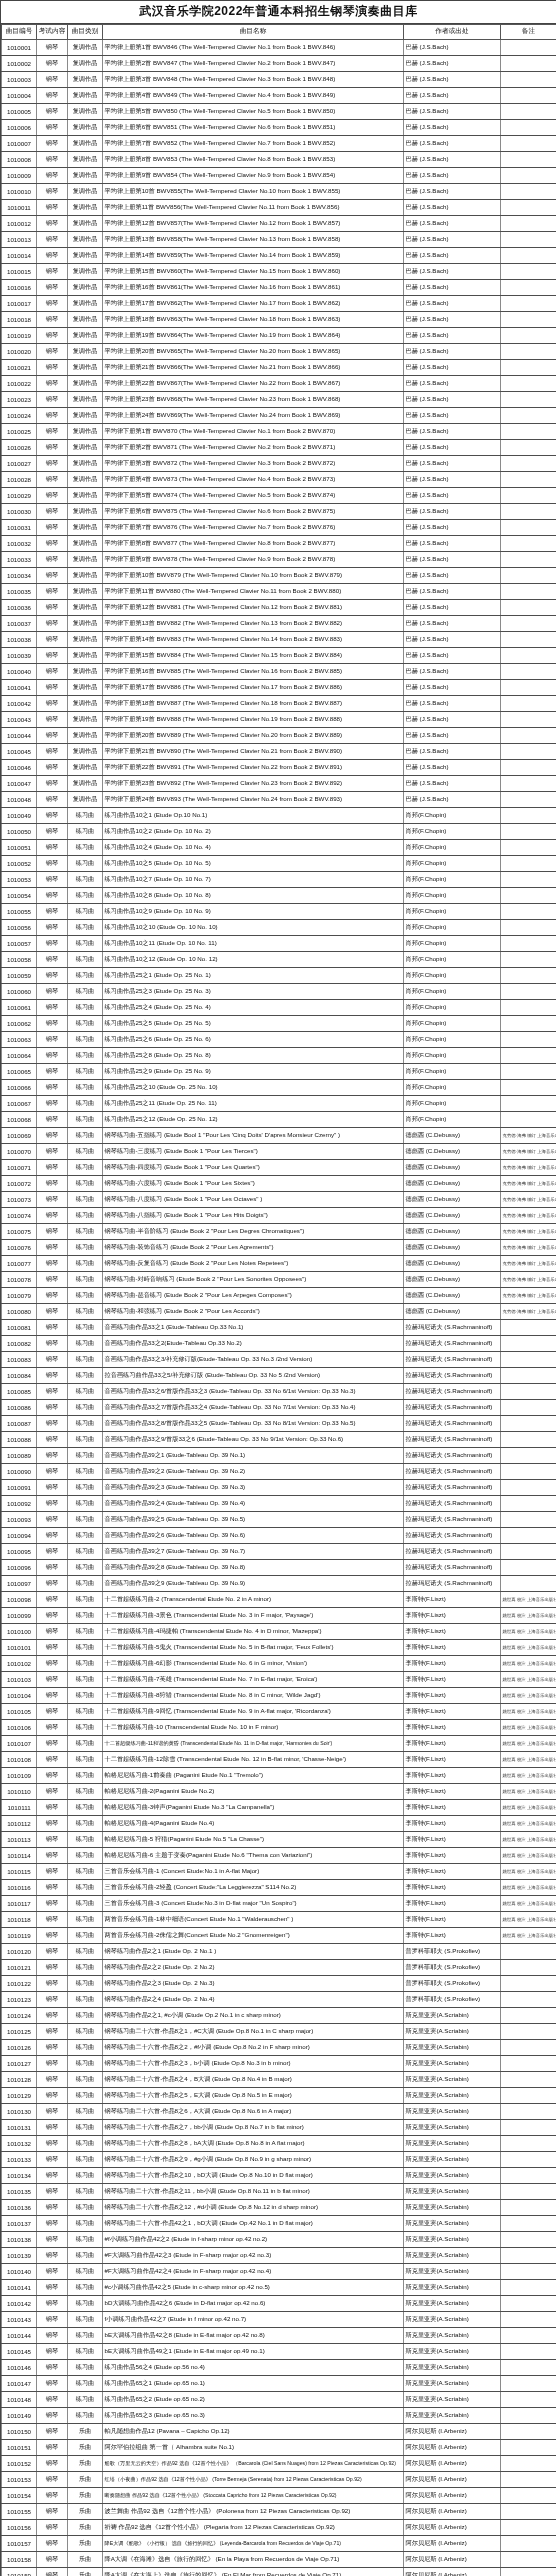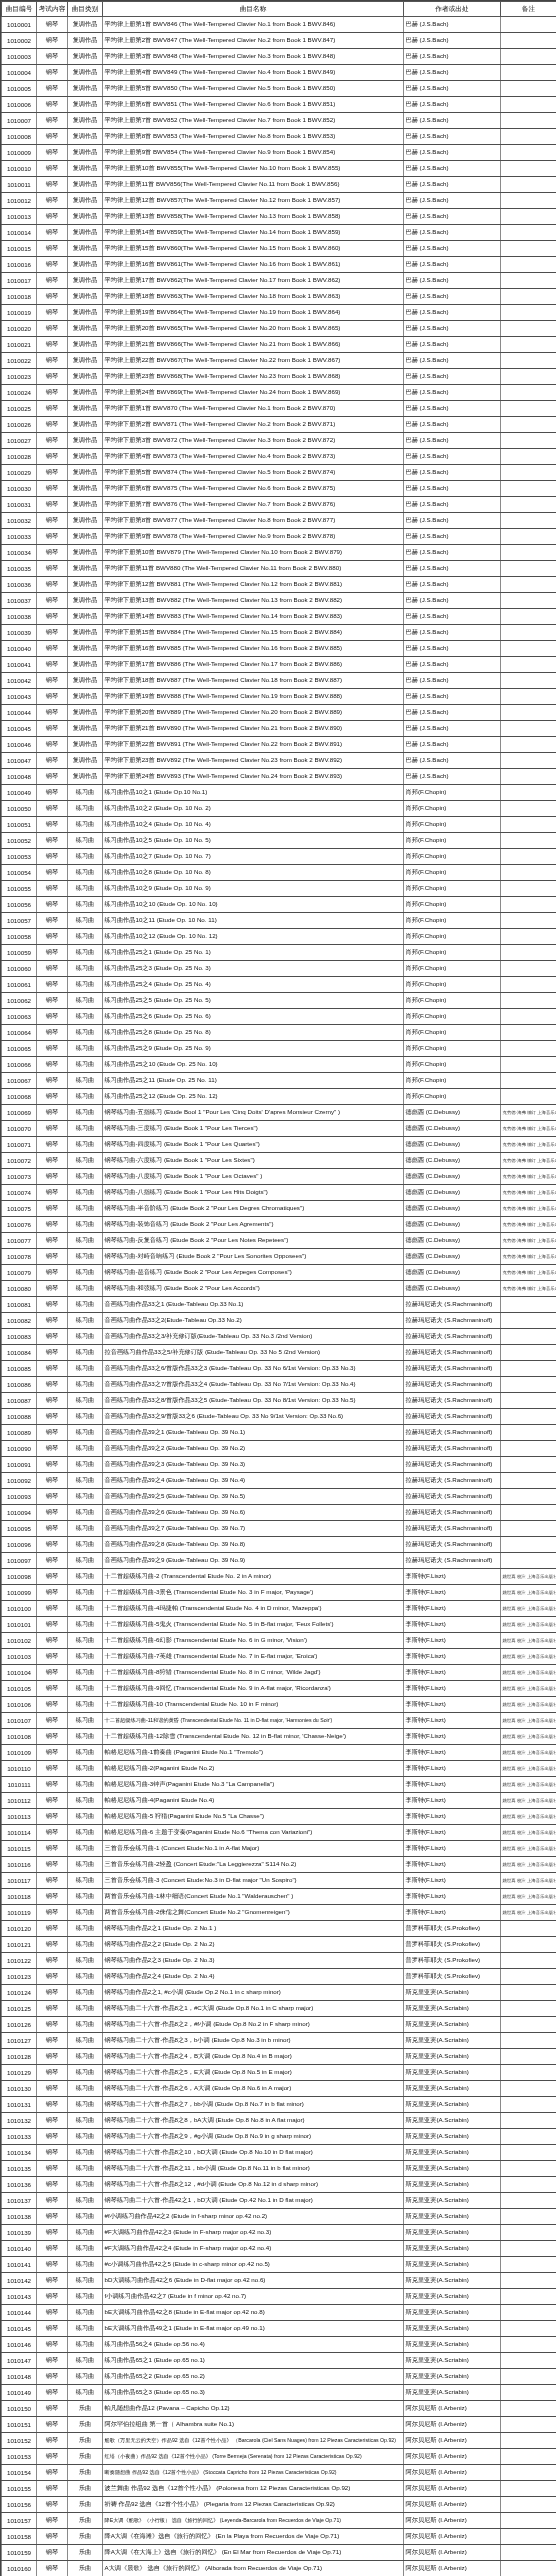--- a/index.html
+++ b/index.html
@@ -26,20 +26,21 @@
   td.cell-id,td.cell-exam,td.cell-cat{text-align:center;}
   td.cell-name{text-align:left;}
   td.cell-name.small{font-size:5.2px;}
   td.cell-comp{text-align:left;}
   td.cell-note{font-size:4.4px;color:#333;text-align:left;}
 </style>
 </head>
 <body>
 
 <div class="sheet">
+  <div class="title">武汉音乐学院2022年普通本科招生钢琴演奏曲目库</div>
   <table>
     <colgroup>
       <col class="c-id">
         <col class="c-exam">
         <col class="c-cat">
       <col class="c-name">
         <col class="c-comp">
         <col class="c-note">
     </colgroup>
     <thead>

